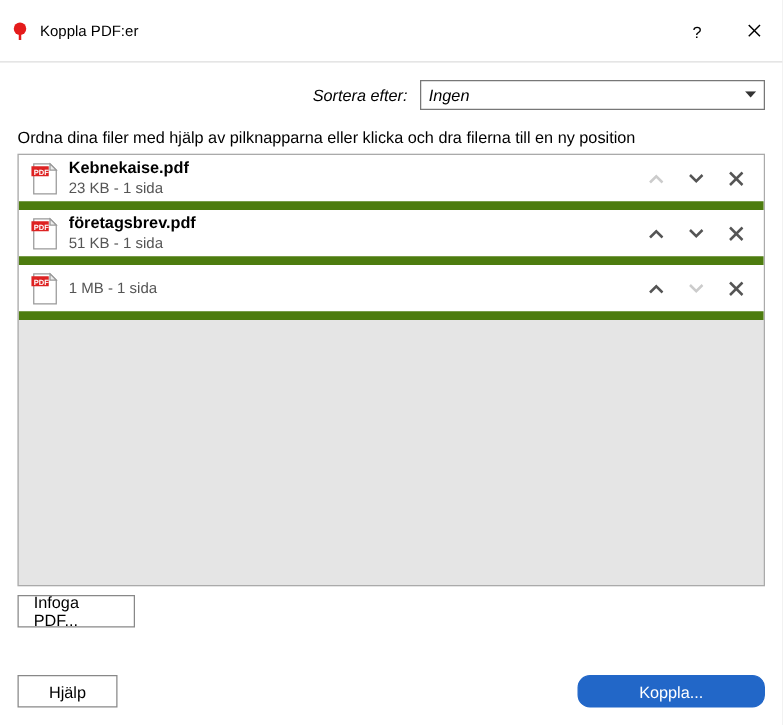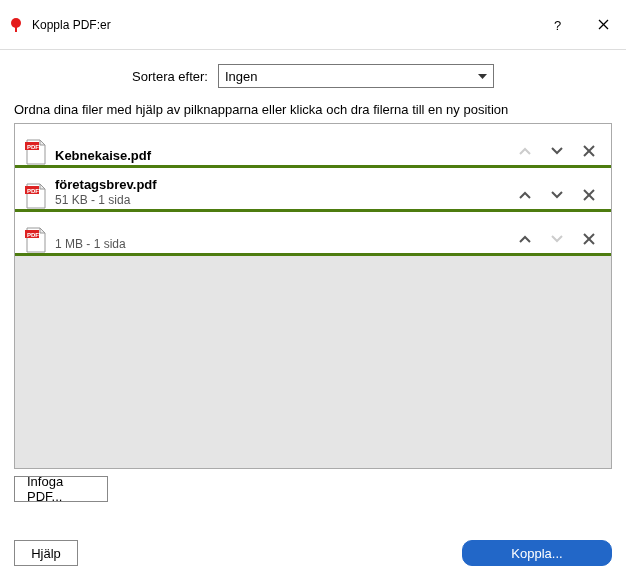--- a/index.html
+++ b/index.html
@@ -29,23 +29,24 @@
     width: 46px; height: 32px;
     display: flex; align-items: center; justify-content: center;
     font-size: 14px;
   }
   .content {
     padding: 14px;
   }
   .sort-row {
     display: flex;
     align-items: center;
-    justify-content: center;
+    justify-content: flex-end;
     margin-bottom: 14px;
     gap: 10px;
+    font-style: italic;
   }
   .sort-row label { font-size: 13px; }
   .sort-select {
     width: 276px;
     height: 24px;
     border: 1px solid #777;
     display: flex;
     align-items: center;
     justify-content: space-between;
     padding: 0 6px;
@@ -58,23 +59,23 @@
     margin-bottom: 6px;
   }
   .file-list {
     border: 1px solid #aaa;
     background: #e5e5e5;
     height: 346px;
     overflow: hidden;
   }
   .file-row {
     display: flex;
-    align-items: flex-end;
-    background: #fff;
-    border-bottom: 3px solid #4d7c0f;
+    align-items: center;
+    background: #fff;
+    border-bottom: 7px solid #4d7c0f;
     height: 44px;
     padding: 0 8px;
   }
   .file-row:first-child { border-top: none; }
   .pdf-icon {
     width: 26px;
     flex-shrink: 0;
     display: flex;
     align-items: center;
     justify-content: center;
@@ -106,21 +107,21 @@
     padding: 0 12px;
   }
   .footer {
     position: absolute;
     left: 14px; right: 14px; bottom: 14px;
     display: flex;
     justify-content: space-between;
     align-items: center;
   }
   .footer-right { display: flex; gap: 8px; }
-  .btn.help { width: 64px; }
+  .btn.help { width: 80px; }
   .btn.primary {
     background: #2267c8;
     border-color: #2267c8;
     color: #fff;
     width: 150px;
     border-radius: 10px;
   }
   .btn.cancel { width: 80px; }
   .btn.insert { width: 94px; }
 </style>
@@ -170,20 +171,21 @@
       <span class="pdf-icon">
         <svg width="22" height="26" viewBox="0 0 22 26">
           <path d="M2 1 L15 1 L20 6 L20 25 L2 25 Z" fill="#fff" stroke="#999"></path>
           <path d="M15 1 L15 6 L20 6 Z" fill="#eee" stroke="#999"></path>
           <rect x="0" y="3" width="14" height="8" fill="#d22"></rect>
           <text x="2" y="10" font-size="6" fill="#fff" font-weight="bold">PDF</text>
         </svg>
       </span>
       <div class="file-text">
         <div class="file-name">Kebnekaise.pdf</div>
+        <div class="file-meta">23 KB - 1 sida</div>
       </div>
       <div class="row-actions">
         <div class="act-btn disabled">
           <svg width="12" height="8" viewBox="0 0 12 8">
               <path d="M1 7 L6 2 L11 7" fill="none" stroke="currentColor" stroke-width="2"></path>
             </svg>
         </div>
         <div class="act-btn">
           <svg width="12" height="8" viewBox="0 0 12 8">
               <path d="M1 1 L6 6 L11 1" fill="none" stroke="currentColor" stroke-width="2"></path>

